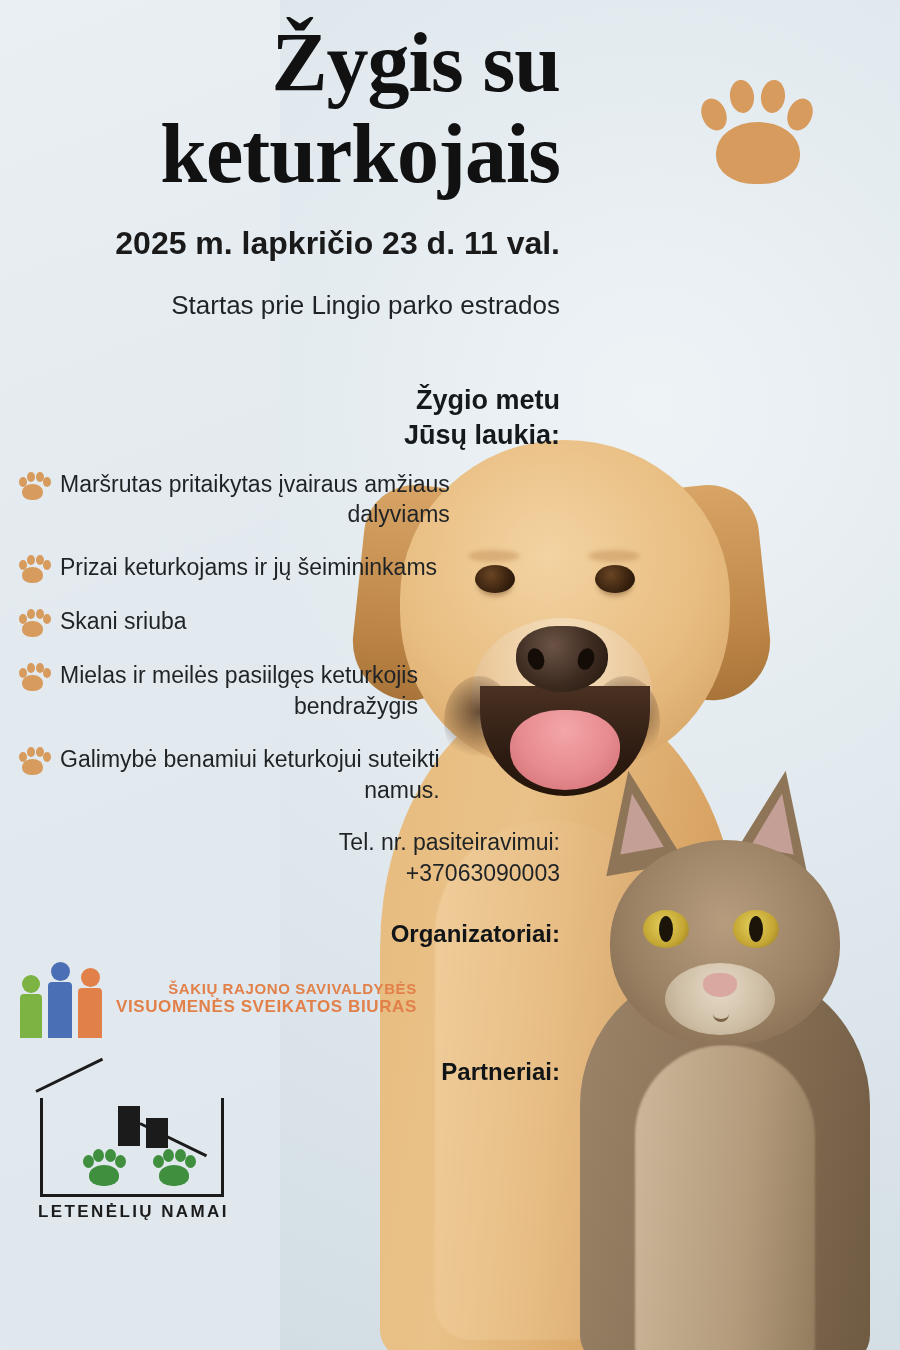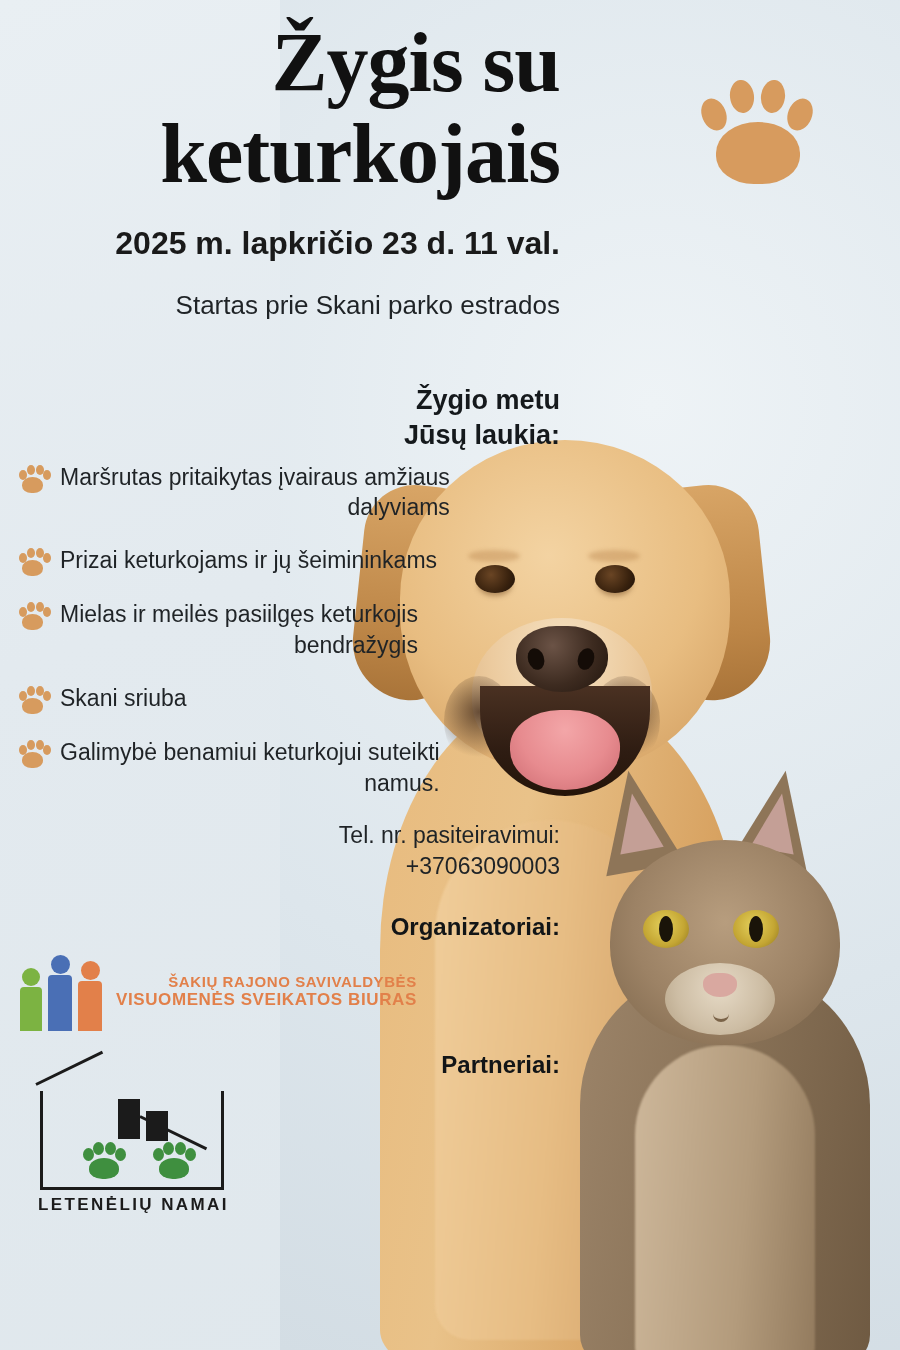--- a/index.html
+++ b/index.html
@@ -309,21 +309,21 @@
   }
   .lead {
     font-size: 27px;
     font-weight: bold;
     color: #15191c;
     margin-top: 62px;
     line-height: 1.28;
     white-space: pre-line;
   }
   .bullets {
-    margin-top: 9px;
+    margin-top: 16px;
     padding: 0;
     list-style: none;
   }
   .bullet {
     position: relative;
     display: flex;
     align-items: flex-start;
     margin-bottom: 22px;
   }
   .paw {
@@ -672,21 +672,21 @@
     <div class="tp-pad"></div>
   </div>
 
   <div class="content">
 
     <div class="title">Žygis su
 keturkojais</div>
 
     <div class="date">2025 m. lapkričio 23 d. 11 val.</div>
 
-    <div class="start">Startas prie Skani parko estrados</div>
+    <div class="start">Startas prie Lingio parko estrados</div>
 
     <div class="lead">Žygio metu
 Jūsų laukia:</div>
 
     <ul class="bullets">
       <li class="bullet">
         <span class="paw">
           <span class="toe t1"></span>
             <span class="toe t2"></span>
             <span class="toe t3"></span>
@@ -707,32 +707,32 @@
         <span class="bullet-text">Prizai keturkojams ir jų šeimininkams</span>
       </li>
       <li class="bullet">
         <span class="paw">
           <span class="toe t1"></span>
             <span class="toe t2"></span>
             <span class="toe t3"></span>
             <span class="toe t4"></span>
             <span class="pad"></span>
         </span>
-        <span class="bullet-text">Mielas ir meilės pasiilgęs keturkojis
-bendražygis</span>
+        <span class="bullet-text">Skani sriuba</span>
       </li>
       <li class="bullet">
         <span class="paw">
           <span class="toe t1"></span>
             <span class="toe t2"></span>
             <span class="toe t3"></span>
             <span class="toe t4"></span>
             <span class="pad"></span>
         </span>
-        <span class="bullet-text">Skani sriuba</span>
+        <span class="bullet-text">Mielas ir meilės pasiilgęs keturkojis
+bendražygis</span>
       </li>
       <li class="bullet">
         <span class="paw">
           <span class="toe t1"></span>
             <span class="toe t2"></span>
             <span class="toe t3"></span>
             <span class="toe t4"></span>
             <span class="pad"></span>
         </span>
         <span class="bullet-text">Galimybė benamiui keturkojui suteikti

